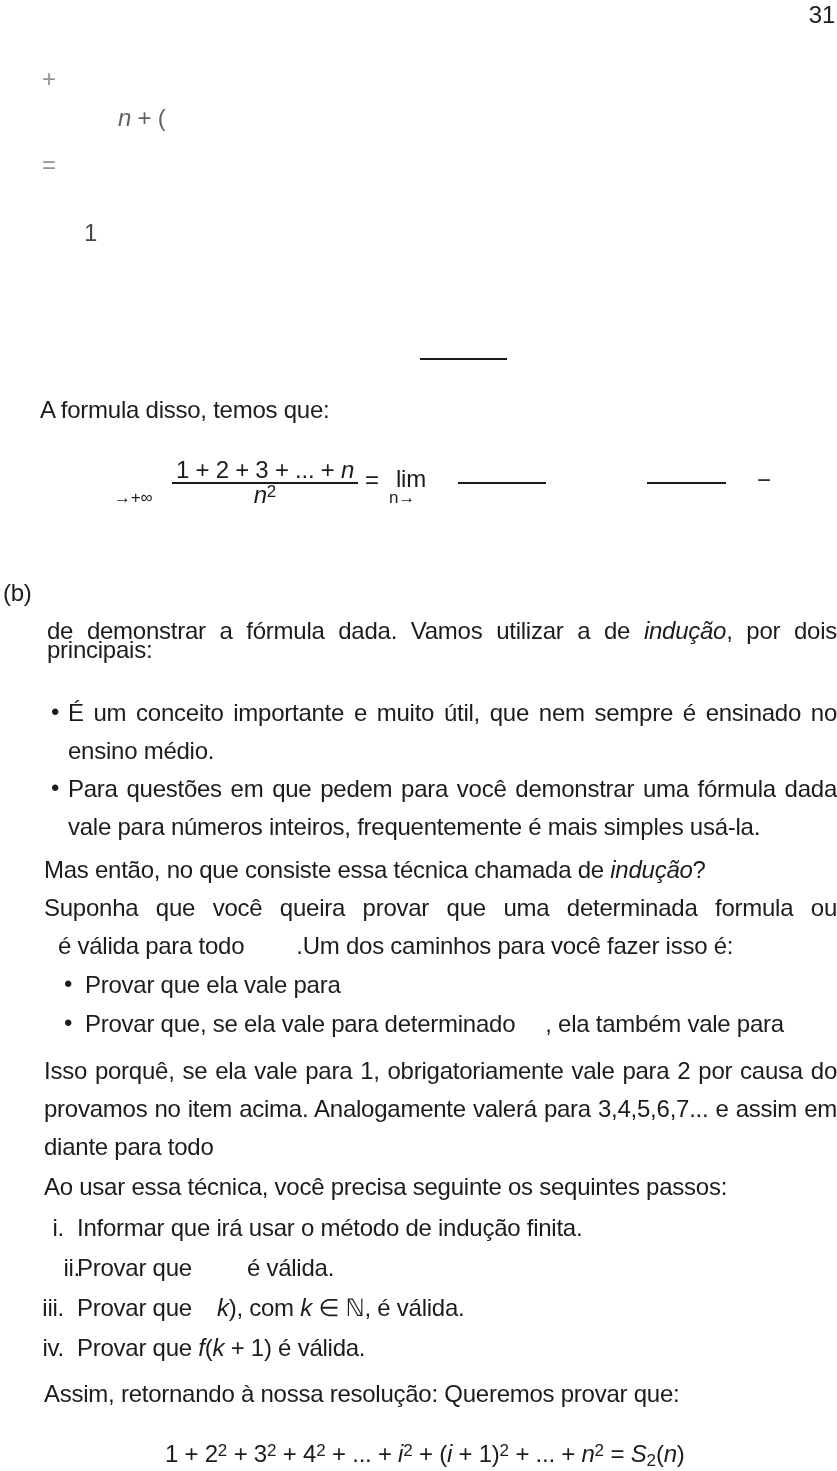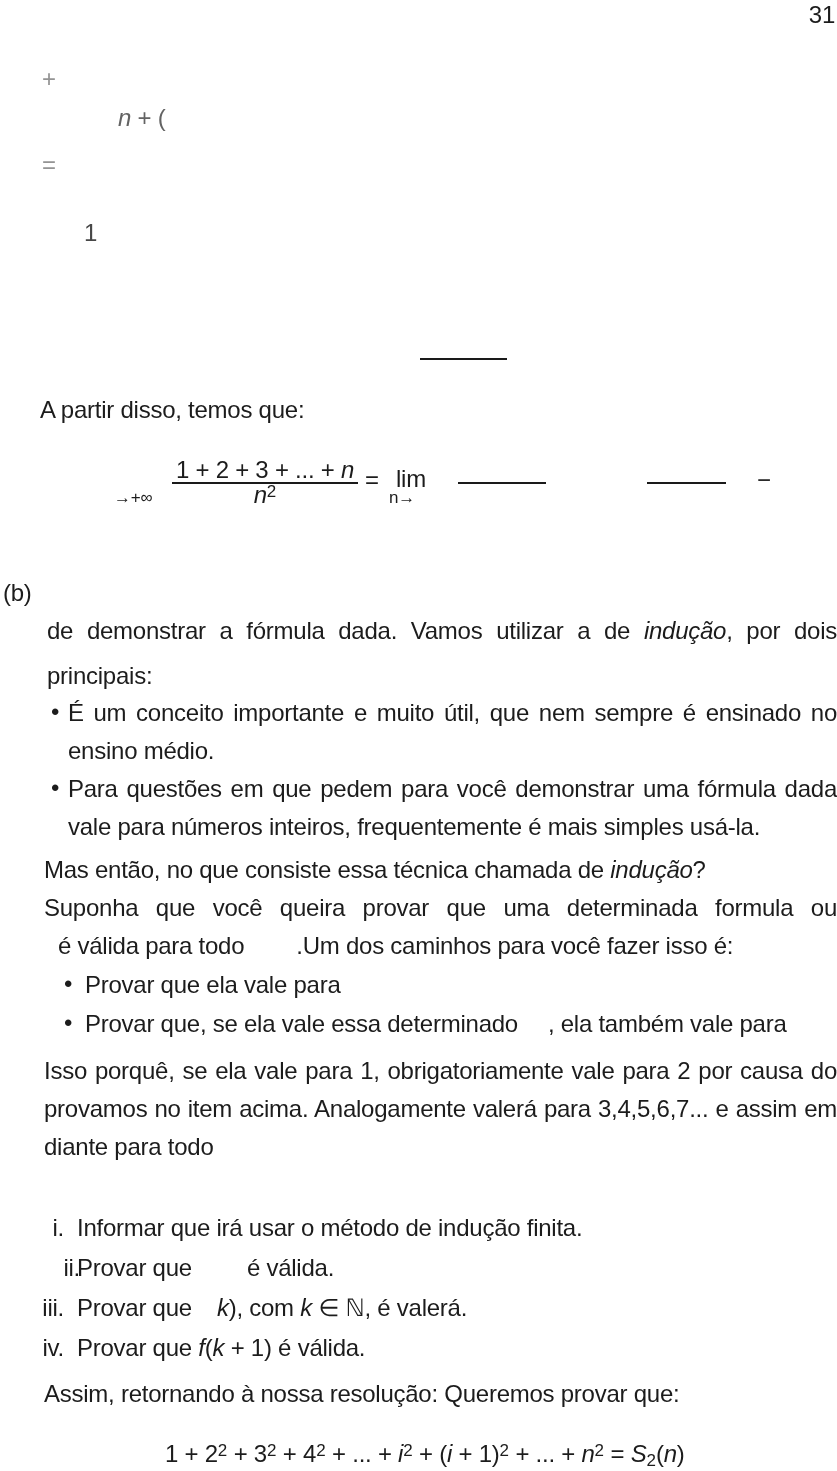--- a/index.html
+++ b/index.html
@@ -35,69 +35,70 @@
 
   <div class="ln" style="right:2px;top:-2px">31</div>
 
   <div class="ln faint" style="left:42px;top:62px">+</div>
   <div class="ln mid" style="left:118px;top:101px"><span class="it">n</span><span> + (</span></div>
   <div class="ln faint" style="left:42px;top:148px">=</div>
   <div class="ln dark" style="left:84px;top:216px">1</div>
 
   <div class="rule" style="left:420px;top:358px;width:87px"></div>
 
-  <div class="ln" style="left:40px;top:393px">A partir disso, temos que:</div>
+  <div class="ln" style="left:40px;top:393px">A formula disso, temos que:</div>
 
   <div class="ln small" style="left:114px;top:486px">→+∞</div>
   <div class="ln center" style="left:172px;top:453px;width:186px"><span>1 + 2 + 3 + ... + </span><span class="it">n</span></div>
   <div class="rule" style="left:172px;top:482px;width:186px"></div>
   <div class="ln center" style="left:172px;top:478px;width:186px"><span class="it">n</span><sup>2</sup></div>
   <div class="ln" style="left:365px;top:463px">=</div>
   <div class="ln" style="left:396px;top:462px">lim</div>
   <div class="ln small" style="left:389px;top:486px">n→</div>
   <div class="rule" style="left:458px;top:482px;width:88px"></div>
   <div class="rule" style="left:647px;top:482px;width:79px"></div>
   <div class="ln" style="left:757px;top:463px">−</div>
 
   <div class="ln" style="left:3px;top:576px">(b)</div>
   <div class="ln j" style="left:47px;top:614px;width:790px"><span>de demonstrar a fórmula dada. Vamos utilizar a de </span><span class="it">indução</span><span>, por dois motivos</span></div>
-  <div class="ln" style="left:47px;top:659px">principais:</div>
+  <div class="ln" style="left:47px;top:633px">principais:</div>
 
   <div class="ln" style="left:51px;top:695px">•</div>
   <div class="ln j" style="left:68px;top:696px;width:769px">É um conceito importante e muito útil, que nem sempre é ensinado no</div>
   <div class="ln" style="left:68px;top:734px">ensino médio.</div>
 
   <div class="ln" style="left:51px;top:771px">•</div>
   <div class="ln j" style="left:68px;top:772px;width:769px">Para questões em que pedem para você demonstrar uma fórmula dada que</div>
   <div class="ln" style="left:68px;top:810px">vale para números inteiros, frequentemente é mais simples usá-la.</div>
 
   <div class="ln j" style="left:44px;top:891px;width:793px">Suponha que você queira provar que uma determinada formula ou igualdade</div>
 
   <div class="ln" style="left:44px;top:853px"><span>Mas então, no que consiste essa técnica chamada de </span><span class="it">indução</span><span>?</span></div>
   <div class="ln" style="left:58px;top:929px"><span>é válida para todo</span><span class="gap" style="width:52px"></span><span>.Um dos caminhos para você fazer isso é:</span></div>
 
   <div class="ln" style="left:64px;top:967px">•</div>
   <div class="ln" style="left:85px;top:968px">Provar que ela vale para</div>
 
   <div class="ln" style="left:64px;top:1006px">•</div>
-  <div class="ln" style="left:85px;top:1007px"><span>Provar que, se ela vale essa determinado</span><span class="gap" style="width:30px"></span><span>, ela também vale para</span></div>
+  <div class="ln" style="left:85px;top:1007px"><span>Provar que, se ela vale para determinado</span><span class="gap" style="width:30px"></span><span>, ela também vale para</span></div>
 
   <div class="ln j" style="left:44px;top:1054px;width:793px">Isso porquê, se ela vale para 1, obrigatoriamente vale para 2 por causa do que</div>
   <div class="ln j" style="left:44px;top:1092px;width:793px">provamos no item acima. Analogamente valerá para 3,4,5,6,7... e assim em</div>
   <div class="ln" style="left:44px;top:1130px">diante para todo</div>
 
+  <div class="ln" style="left:44px;top:1170px">Ao usar essa técnica, você precisa seguinte os sequintes passos:</div>
 
   <div class="ln right" style="left:28px;top:1211px;width:36px">i.</div>
   <div class="ln" style="left:77px;top:1211px">Informar que irá usar o método de indução finita.</div>
 
   <div class="ln right" style="left:44px;top:1251px;width:36px">ii.</div>
   <div class="ln" style="left:77px;top:1251px"><span>Provar que</span><span class="gap" style="width:55px"></span><span>é válida.</span></div>
 
   <div class="ln right" style="left:28px;top:1291px;width:36px">iii.</div>
-  <div class="ln" style="left:77px;top:1291px"><span>Provar que</span><span class="gap" style="width:25px"></span><span class="it">k</span><span>), com </span><span class="it">k</span><span> ∈ ℕ, é valerá.</span></div>
+  <div class="ln" style="left:77px;top:1291px"><span>Provar que</span><span class="gap" style="width:25px"></span><span class="it">k</span><span>), com </span><span class="it">k</span><span> ∈ ℕ, é válida.</span></div>
 
   <div class="ln right" style="left:28px;top:1331px;width:36px">iv.</div>
   <div class="ln" style="left:77px;top:1331px"><span>Provar que </span><span class="it">f</span><span>(</span><span class="it">k</span><span> + 1)</span><span> é válida.</span></div>
 
   <div class="ln" style="left:44px;top:1377px">Assim, retornando à nossa resolução: Queremos provar que:</div>
 
   <div class="ln" style="left:165px;top:1437px"><span>1 + 2</span><sup>2</sup><span> + 3</span><sup>2</sup><span> + 4</span><sup>2</sup><span> + ... + </span><span class="it">i</span><sup>2</sup><span> + (</span><span class="it">i</span><span> + 1)</span><sup>2</sup><span> + ... + </span><span class="it">n</span><sup>2</sup><span> = </span><span class="it">S</span><sub>2</sub><span>(</span><span class="it">n</span><span>)</span></div>
 
 </div>
 

